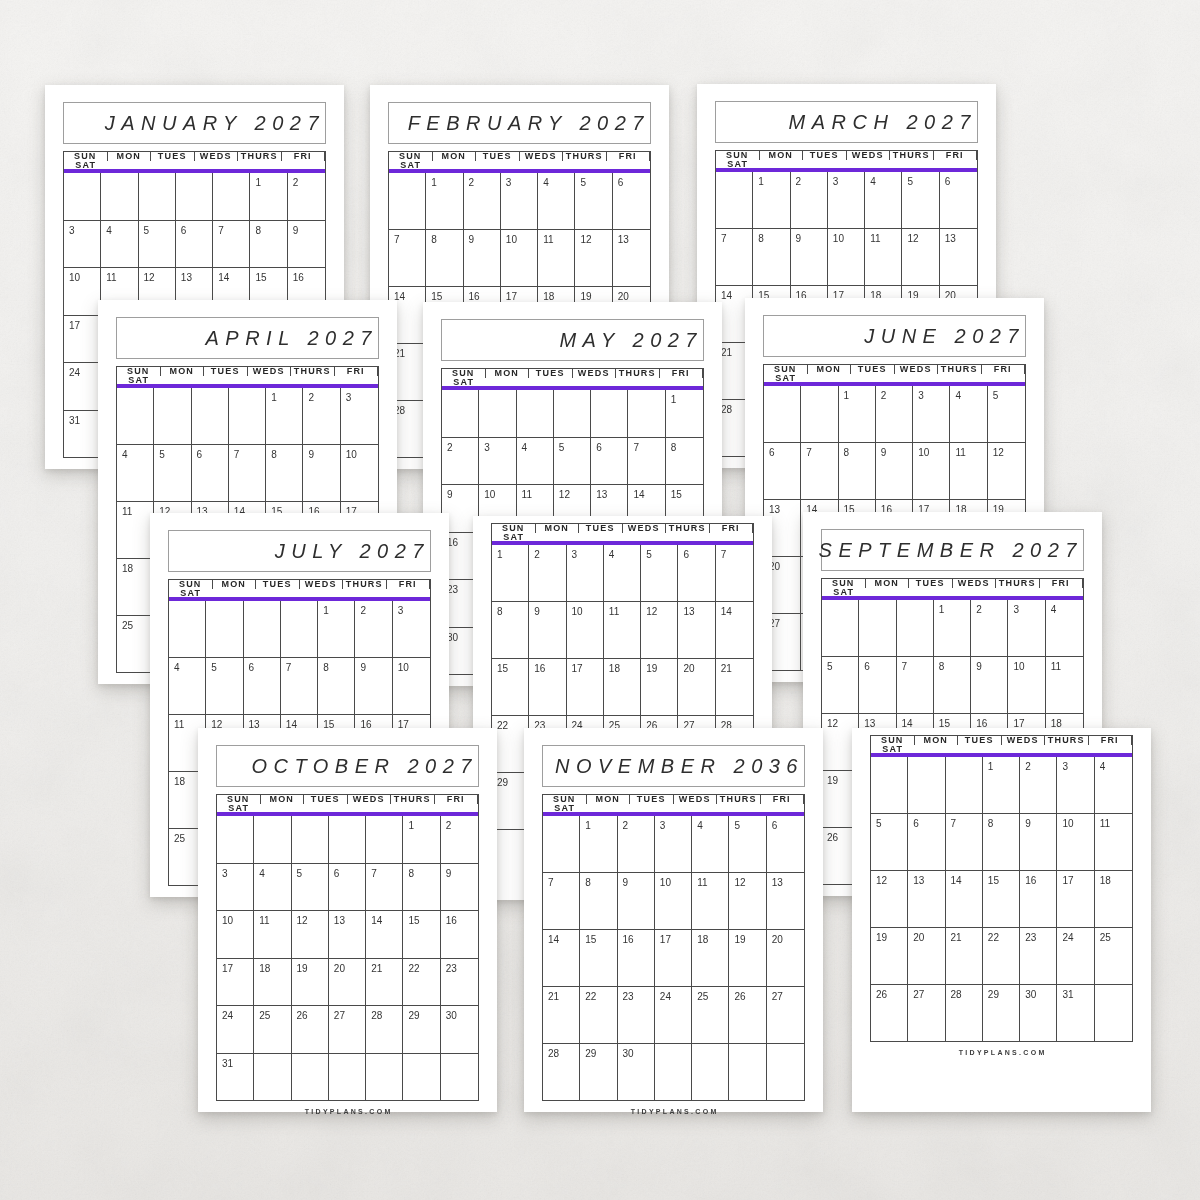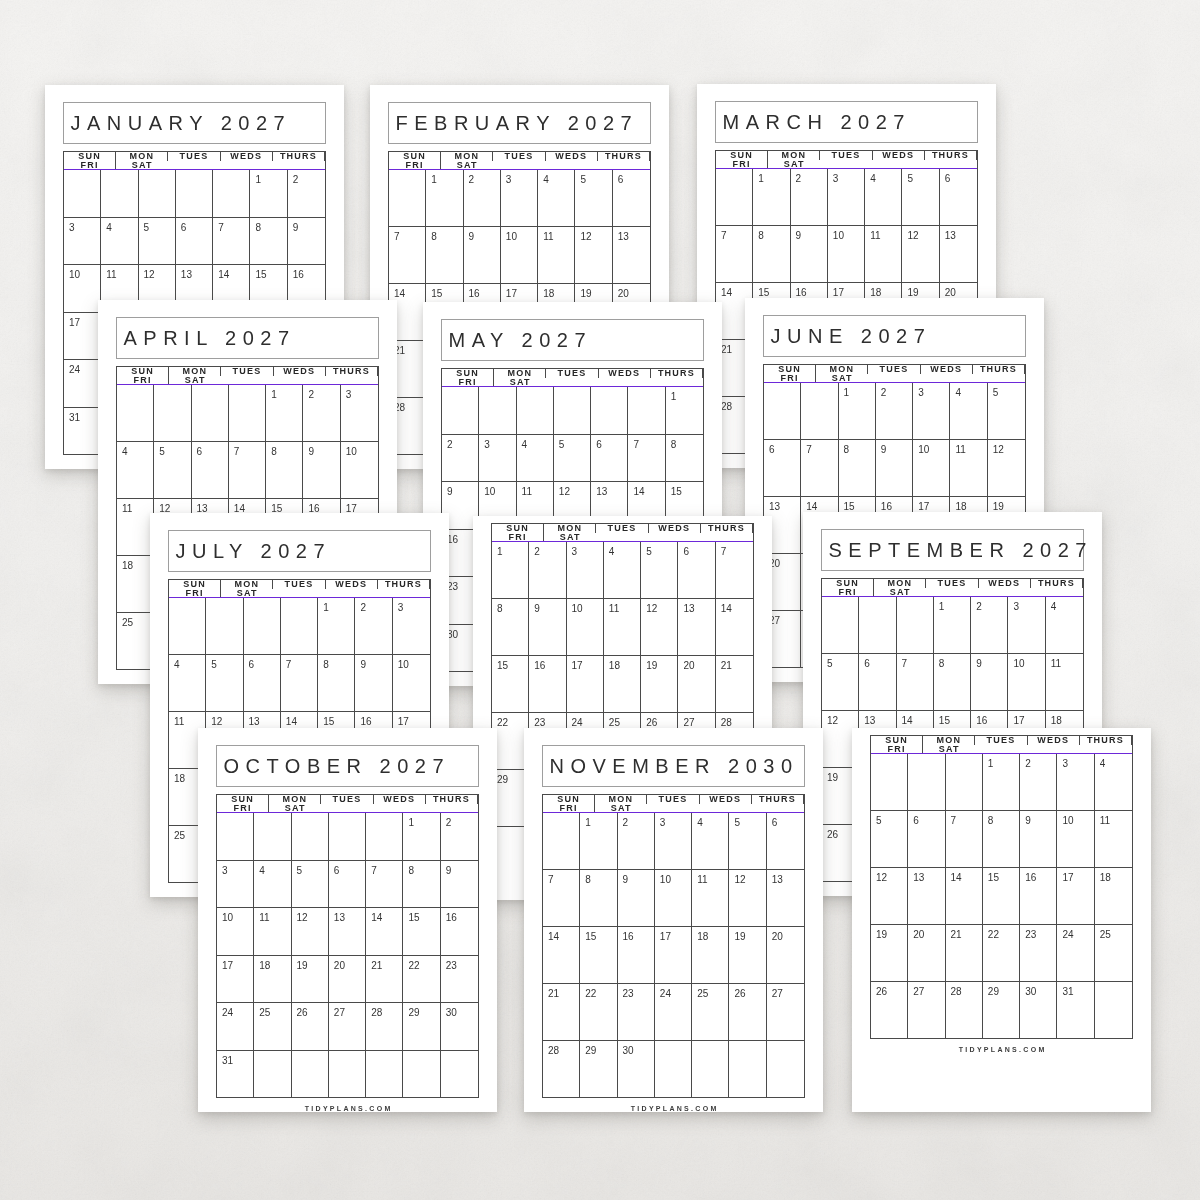--- a/index.html
+++ b/index.html
@@ -22,30 +22,30 @@
   .p5{left:745px;top:298px;z-index:2}
   .p6{left:150px;top:513px;z-index:3}
   .p7{left:473px;top:516px;z-index:3}
   .p8{left:803px;top:512px;z-index:3}
   .p9{left:198px;top:728px;z-index:4}
   .p10{left:524px;top:728px;z-index:4}
   .p11{left:852px;top:728px;z-index:4}
 
   .title-box{
     margin:17px 18px 0 18px;height:40px;border:1px solid #9e9e9e;
-    display:flex;align-items:center;justify-content:flex-start;
+    display:flex;align-items:center;justify-content:flex-end;font-style:italic;
   }
   .title{
     margin:0;font-size:20px;font-weight:300;color:#2e2e2e;
     letter-spacing:6.5px;text-indent:6.5px;white-space:nowrap;
   }
   .grid{margin:7px 18px 0 18px;border:1px solid #4a4a4a}
   .dow{
-    display:grid;grid-template-columns:repeat(5,1fr);
-    height:17px;border-bottom:1px solid #6d28d9;
+    display:grid;grid-template-columns:repeat(6,1fr);
+    height:17px;border-bottom:4px solid #6d28d9;
   }
   .dow span{
     display:flex;align-items:center;justify-content:center;
     font-size:9px;font-weight:600;letter-spacing:1.2px;color:#272727;
     border-right:1px solid #4a4a4a;overflow:hidden;
   }
   .dow span:last-child{border-right:none}
   .body{display:flex;flex-direction:column;height:284px}
   .week{
     flex:1;display:grid;grid-template-columns:repeat(7,1fr);
@@ -752,21 +752,21 @@
             <div></div>
             <div></div>
           </div>
         </div>
     </div>
     <div class="pfoot">TIDYPLANS.COM</div>
   </section>
 
   <section class="page p10">
     <div class="title-box">
-      <h2 class="title">NOVEMBER 2030</h2>
+      <h2 class="title">NOVEMBER 2036</h2>
     </div>
     <div class="grid">
       <div class="dow">
           <span>SUN</span>
           <span>MON</span>
           <span>TUES</span>
           <span>WEDS</span>
           <span>THURS</span>
           <span>FRI</span>
           <span>SAT</span>

